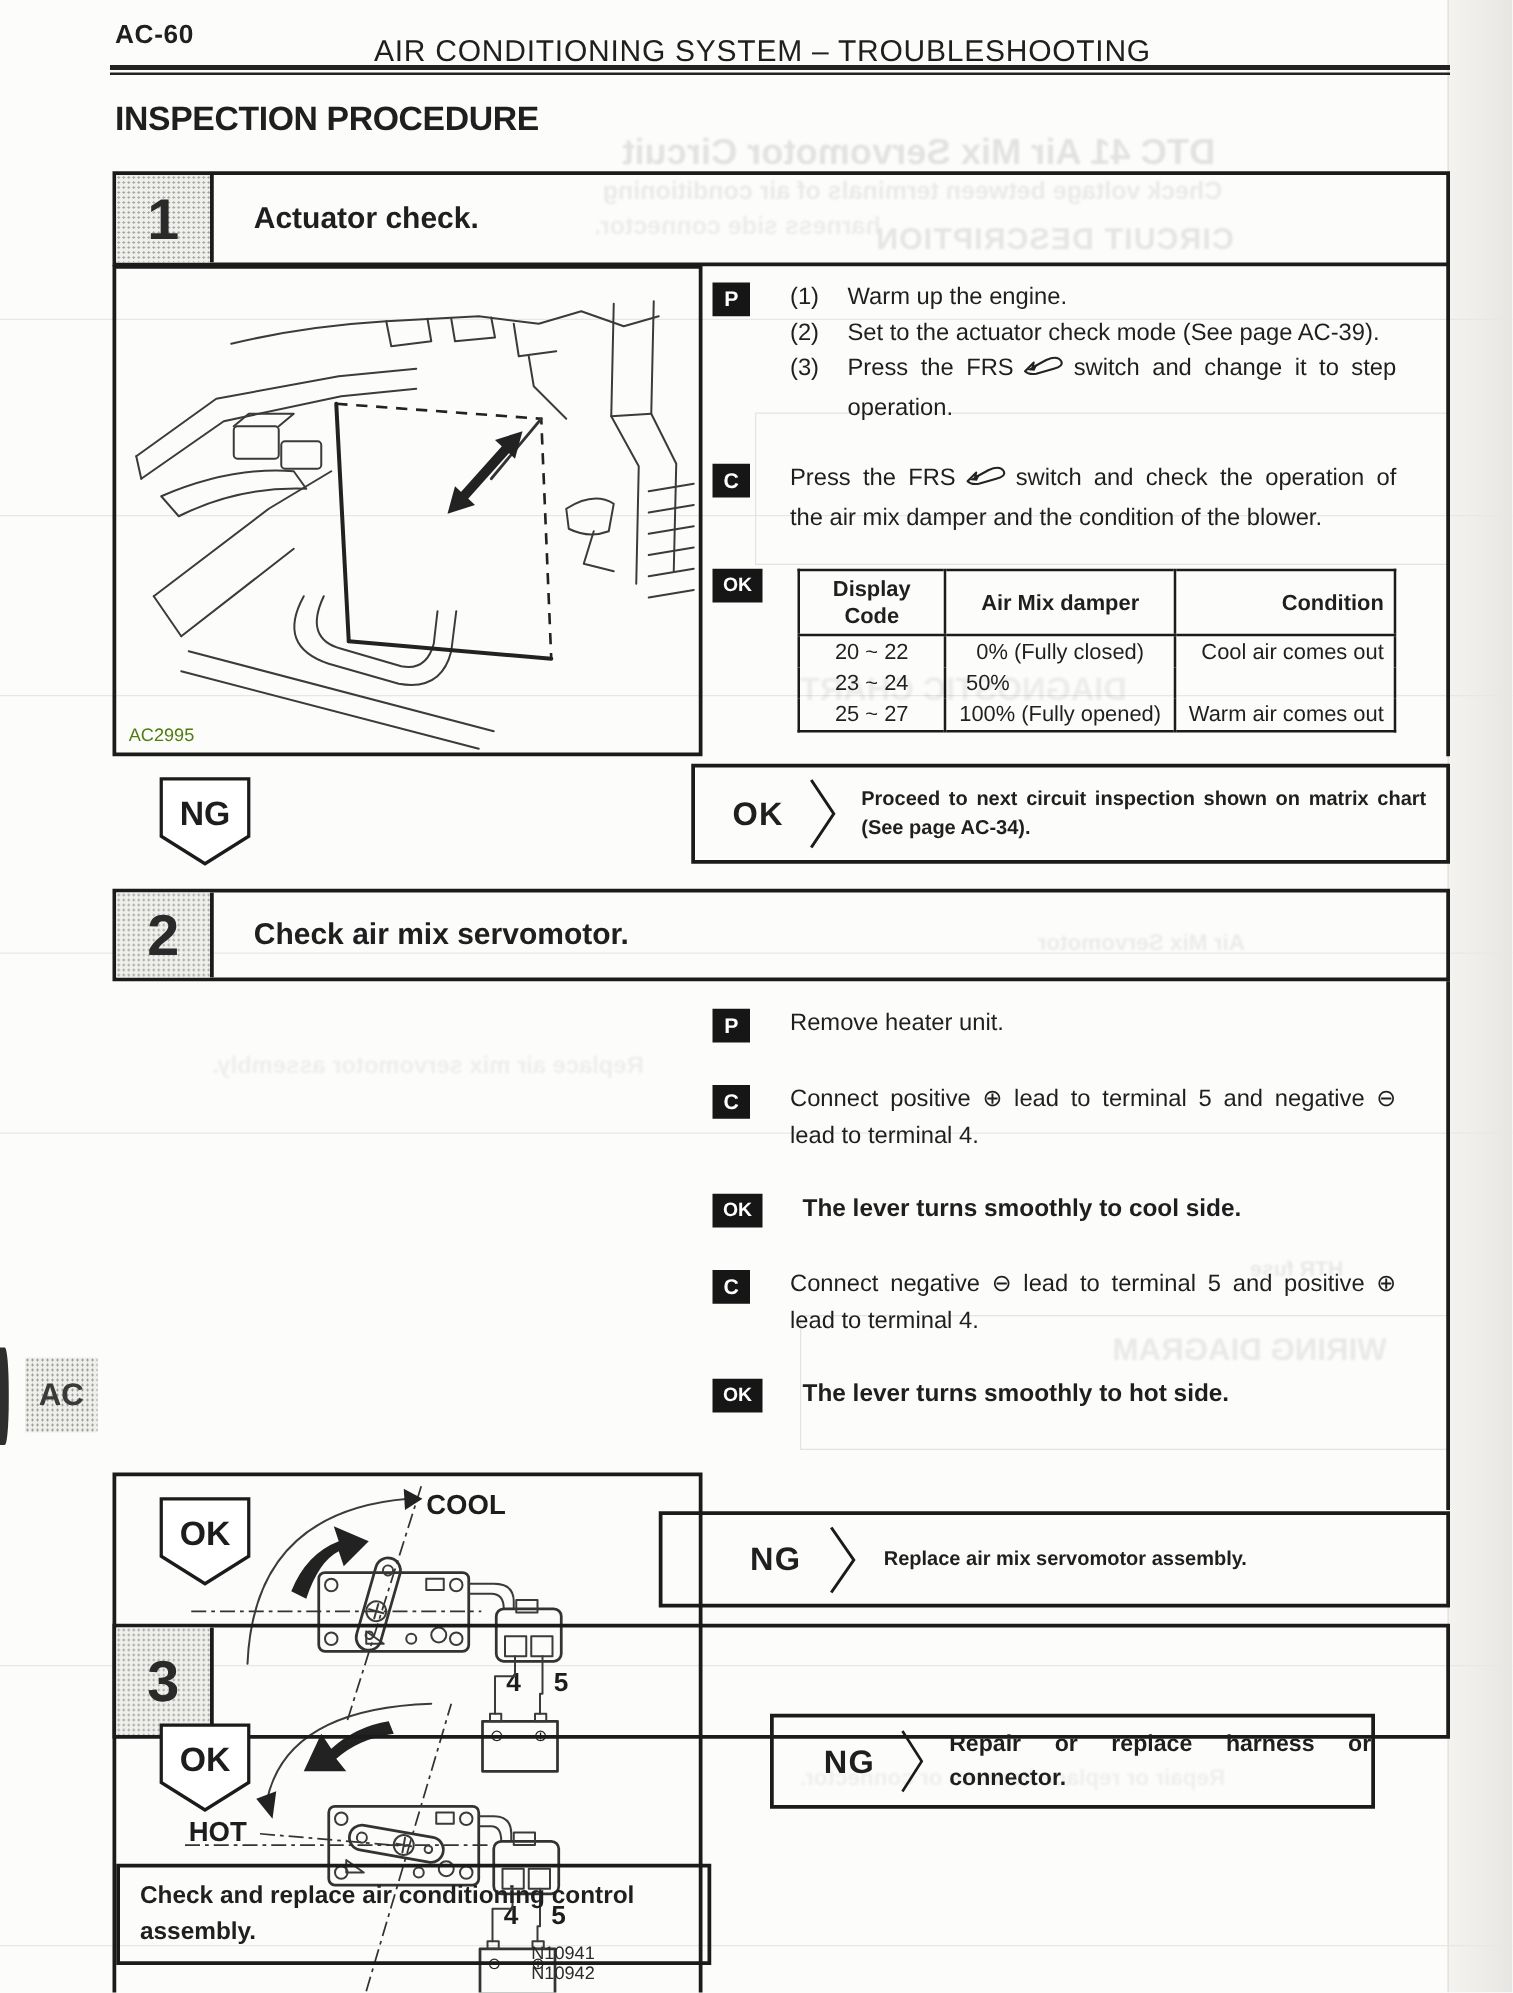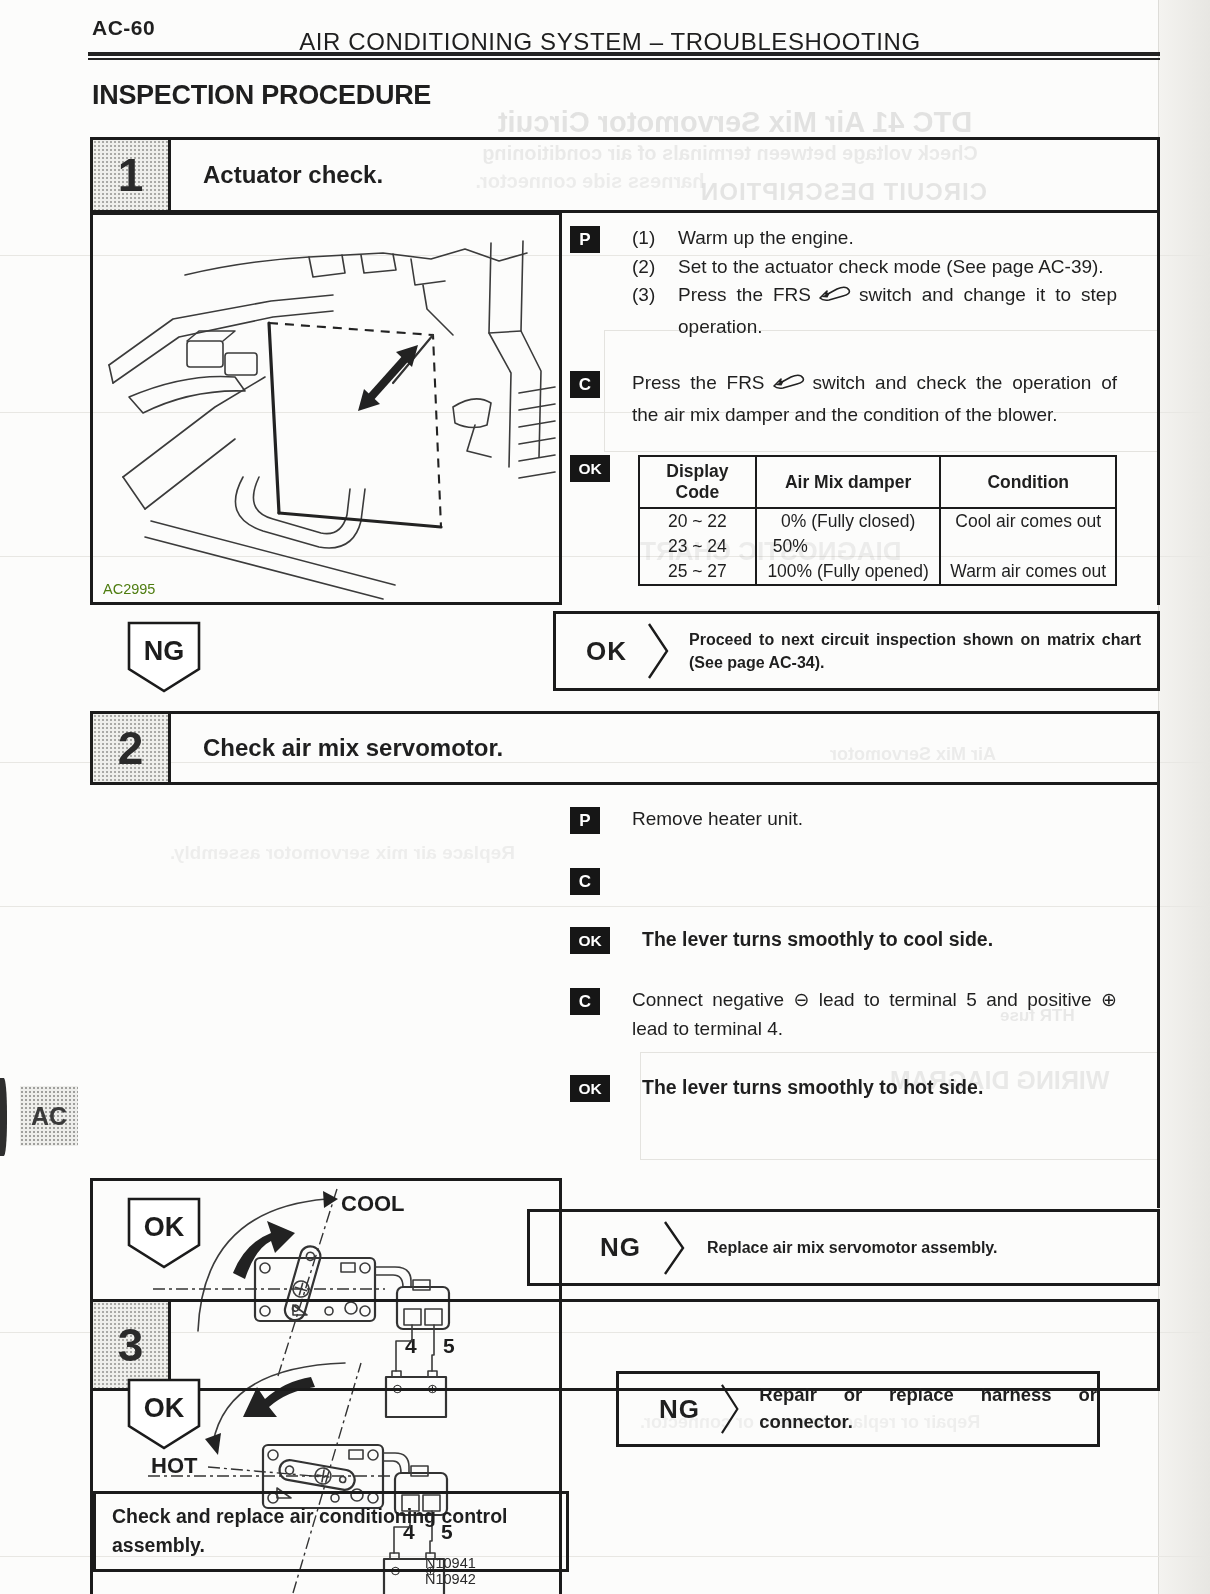--- a/index.html
+++ b/index.html
@@ -60,21 +60,21 @@
   .boldline { font-weight:bold; font-size:19.5px; }
   .frs-icon { display:inline-block; vertical-align:-3px; margin:0 6px; }
   
   table.codes { border-collapse:collapse; border:2.5px solid #1b1b1b; margin-left:28px; margin-top:2px; }
   table.codes th, table.codes td { border-left:2px solid #1b1b1b; font-size:17.5px; padding:2px 8px; }
   table.codes th { border-bottom:2px solid #1b1b1b; font-weight:bold; padding:4px 8px; }
   table.codes th:first-child, table.codes td:first-child { border-left:none; }
   .c-code { width:118px; text-align:center; }
   .c-damper { width:188px; text-align:center; }
   .c-damper.left { text-align:left; padding-left:16px; }
-  .c-cond { width:178px; text-align:center; }
+  .c-cond { width:178px; text-align:right; }
   
   .flag { position:absolute; }
   .action-box { position:absolute; border:3px solid #1b1b1b; display:flex; align-items:center; }
   .flow-label { font-size:26px; font-weight:bold; letter-spacing:1px; }
   .action-text { font-weight:bold; font-size:16px; line-height:1.45; text-align:justify; }
   .final-box { position:absolute; border:3px solid #1b1b1b; padding:8px 16px;
     font-size:19.5px; font-weight:bold; line-height:1.5; }
   
   #ac-tab { left:20px; top:1086px; width:58px; height:60px;
     display:flex; align-items:center; justify-content:center;
@@ -341,20 +341,21 @@
     </div>
   </div>
 
   <div class="abs instr-col" style="left:562px;top:785px;width:598px;height:423px">
     <div class="instr-row" style="margin-top:8px">
       <div class="badge">P</div>
       <div class="instr-body">Remove heater unit.</div>
     </div>
     <div class="instr-row" style="margin-top:32px">
       <div class="badge">C</div>
+      <div class="instr-body jt">Connect positive ⊕ lead to terminal 5 and negative ⊖ lead to terminal 4.</div>
     </div>
     <div class="instr-row" style="margin-top:30px">
       <div class="badge wide">OK</div>
       <div class="instr-body boldline">The lever turns smoothly to cool side.</div>
     </div>
     <div class="instr-row" style="margin-top:32px">
       <div class="badge">C</div>
       <div class="instr-body jt">Connect negative ⊖ lead to terminal 5 and positive ⊕ lead to terminal 4.</div>
     </div>
     <div class="instr-row" style="margin-top:30px">

